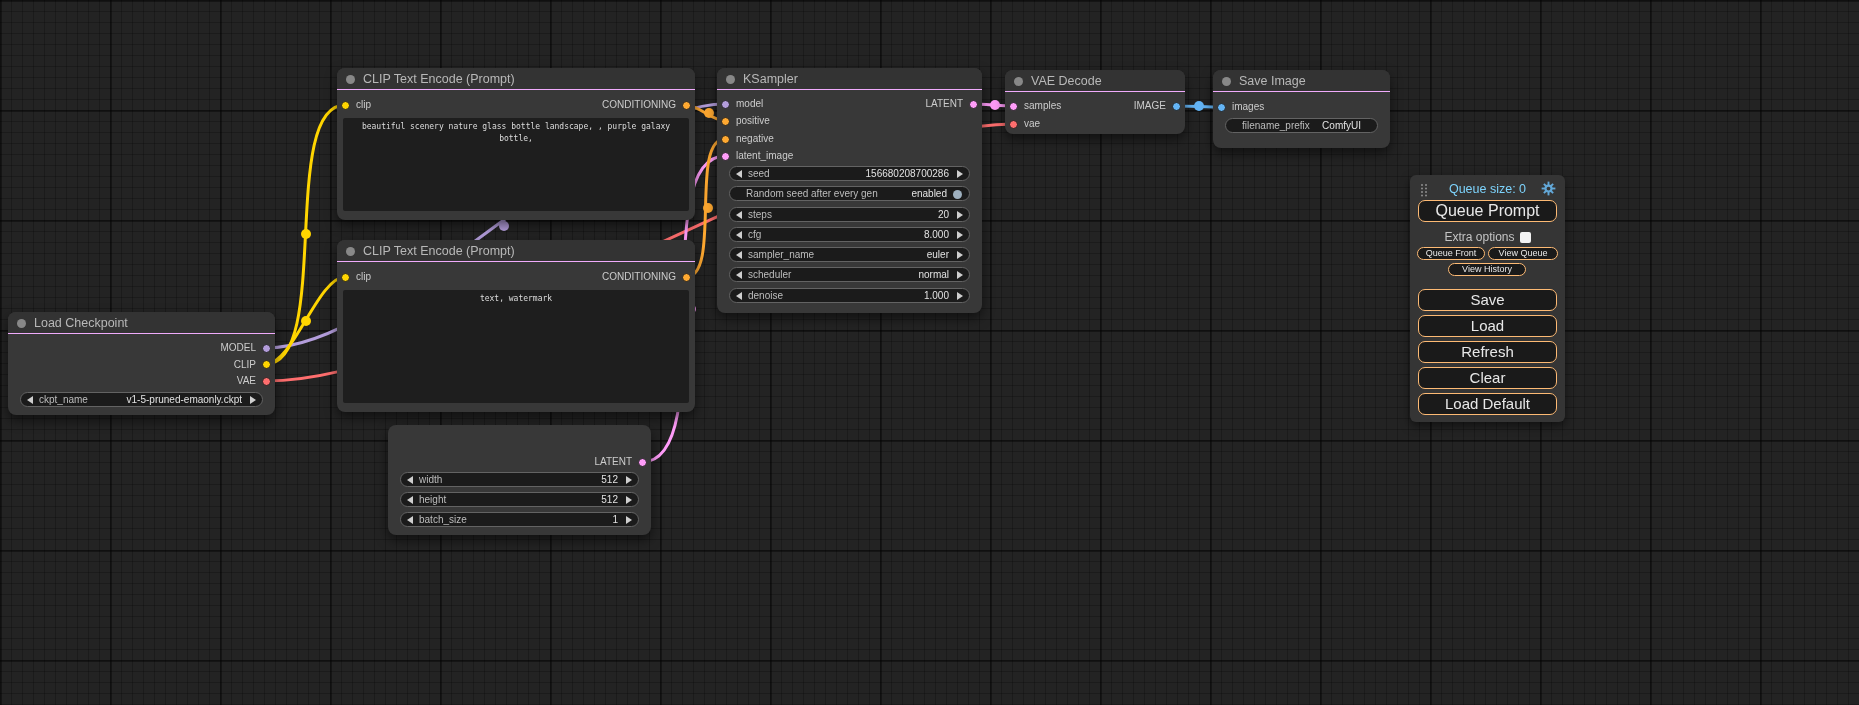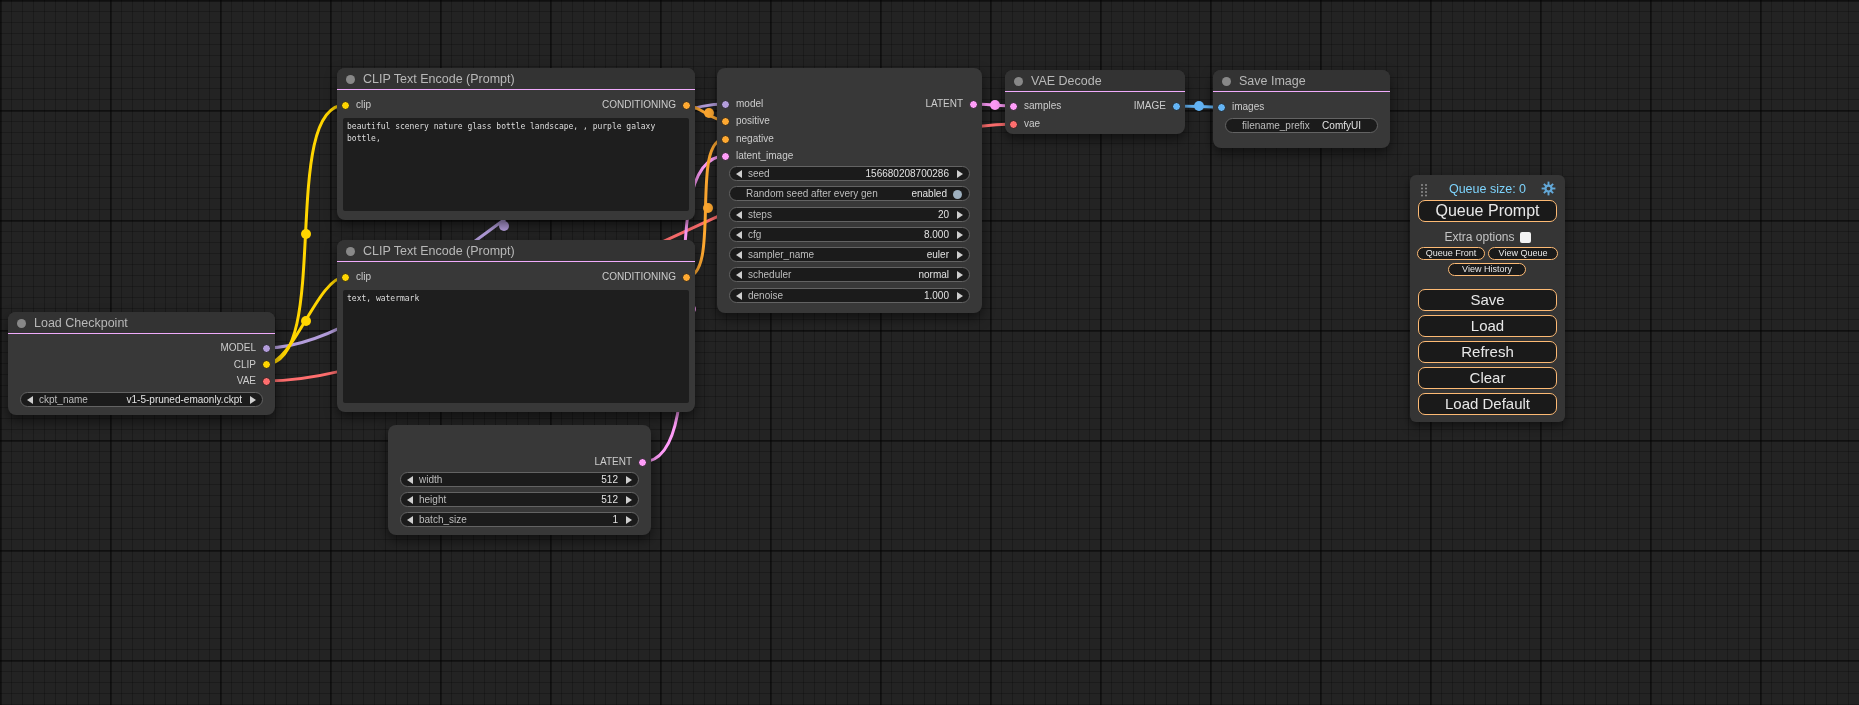--- a/index.html
+++ b/index.html
@@ -33,21 +33,21 @@
   .wlabel{ position:absolute; left:18px; top:1px; font-size:10px; color:#bdbdbd; white-space:nowrap; }
   .wvalue{ position:absolute; right:20px; top:1px; font-size:10px; color:#e2e2e2; white-space:nowrap; }
   .arrow{ position:absolute; top:50%; width:0; height:0; margin-top:-4px;
     border-top:4px solid transparent; border-bottom:4px solid transparent; }
   .arrow.left{ left:6px; border-right:6px solid #cfcfcf; }
   .arrow.right{ right:6px; border-left:6px solid #cfcfcf; }
   .togdot{ position:absolute; right:7px; top:2.5px; width:9px; height:9px; border-radius:50%; }
 
   .prompt{ position:absolute; left:6px; right:6px; background:#1e1e1e; border-radius:2px;
     font-family:"DejaVu Sans Mono", monospace; font-size:8px; line-height:1.5; color:#dddddd;
-    padding:3px 4px; white-space:pre-wrap; word-break:break-word; }
+    padding:3px 4px; white-space:pre-wrap; word-break:break-word;text-align:center; }
 
   
   .qpanel{ position:absolute; left:1410px; top:175px; width:155px; height:247px;
     background:#353535; border-radius:6px; box-shadow:0 4px 10px rgba(0,0,0,.5); }
   .qheader{ position:absolute; left:0; top:6px; right:0; height:16px; }
   .qsize{ position:absolute; left:0; right:0; top:1px; text-align:center; font-size:12.5px; color:#7dd3fc; }
   .drag{ position:absolute; left:11px; top:3px; width:2px; height:2px; border-radius:50%; background:#8f8f8f;
     box-shadow:4px 0 0 #8f8f8f, 0 3.5px 0 #8f8f8f, 4px 3.5px 0 #8f8f8f,
                0 7px 0 #8f8f8f, 4px 7px 0 #8f8f8f, 0 10.5px 0 #8f8f8f, 4px 10.5px 0 #8f8f8f; }
   .gear{ position:absolute; right:9px; top:0px; width:15px; height:15px; }
@@ -154,20 +154,24 @@
     </div>
     <div class="widget" style="left:12px; top:87px; width:239px;">
       <span class="arrow left"></span>
       <span class="wlabel">batch_size</span>
       <span class="wvalue">1</span>
       <span class="arrow right"></span>
     </div>
   </div>
 
   <div class="node" style="left:717px; top:68px; width:265px; height:245px;">
+    <div class="ntitle">
+      <span class="ndot" style="background: rgb(136, 136, 136);"></span>
+      <span class="ntext">KSampler</span>
+    </div>
     <span class="port in" style="top: 31.5px; background: rgb(179, 157, 219);"></span>
     <span class="plabel in" style="top:30px">model</span>
     <span class="port in" style="top: 48.5px; background: rgb(255, 169, 49);"></span>
     <span class="plabel in" style="top:47px">positive</span>
     <span class="port in" style="top: 66.5px; background: rgb(255, 169, 49);"></span>
     <span class="plabel in" style="top:65px">negative</span>
     <span class="port in" style="top: 83.5px; background: rgb(255, 156, 249);"></span>
     <span class="plabel in" style="top:82px">latent_image</span>
     <span class="port out" style="top: 31.5px; background: rgb(255, 156, 249);"></span>
     <span class="plabel out" style="top:30px">LATENT</span>

